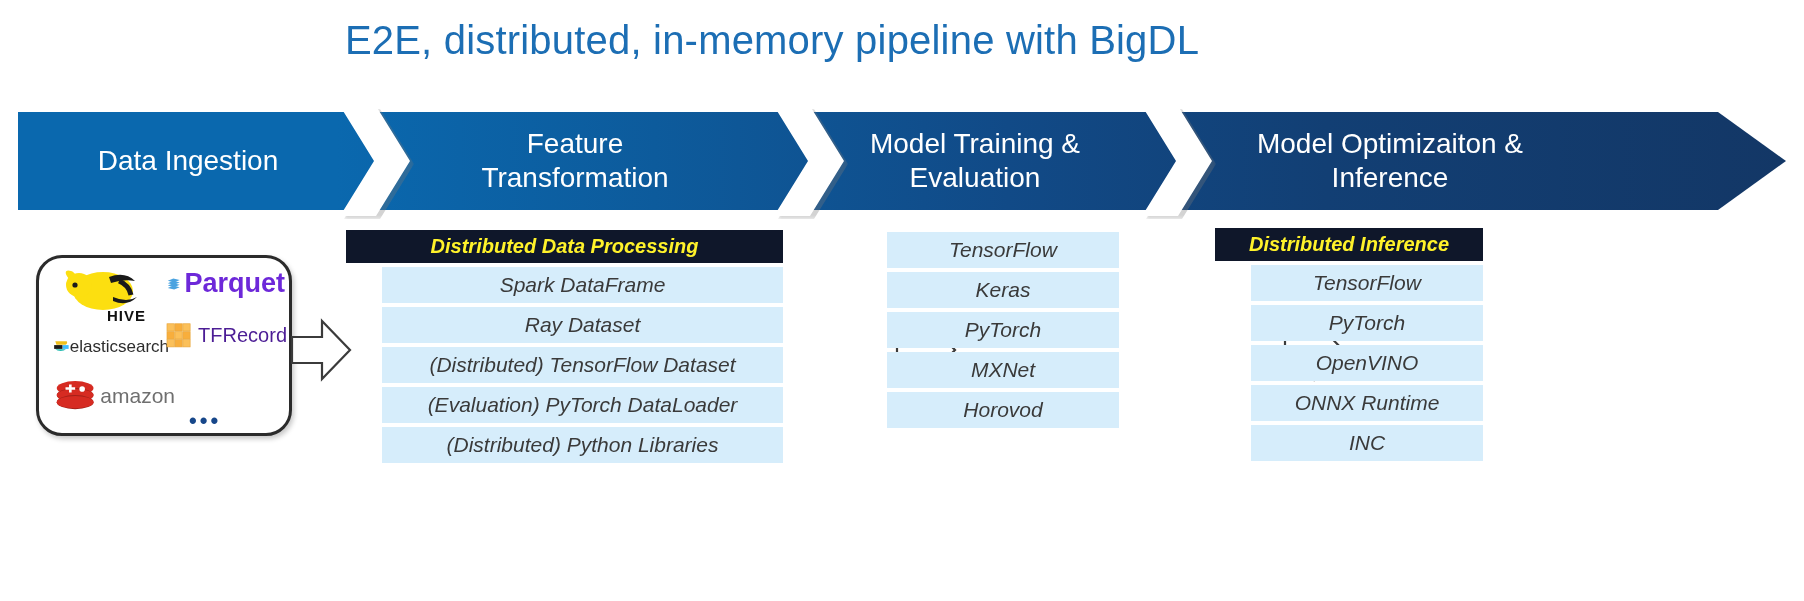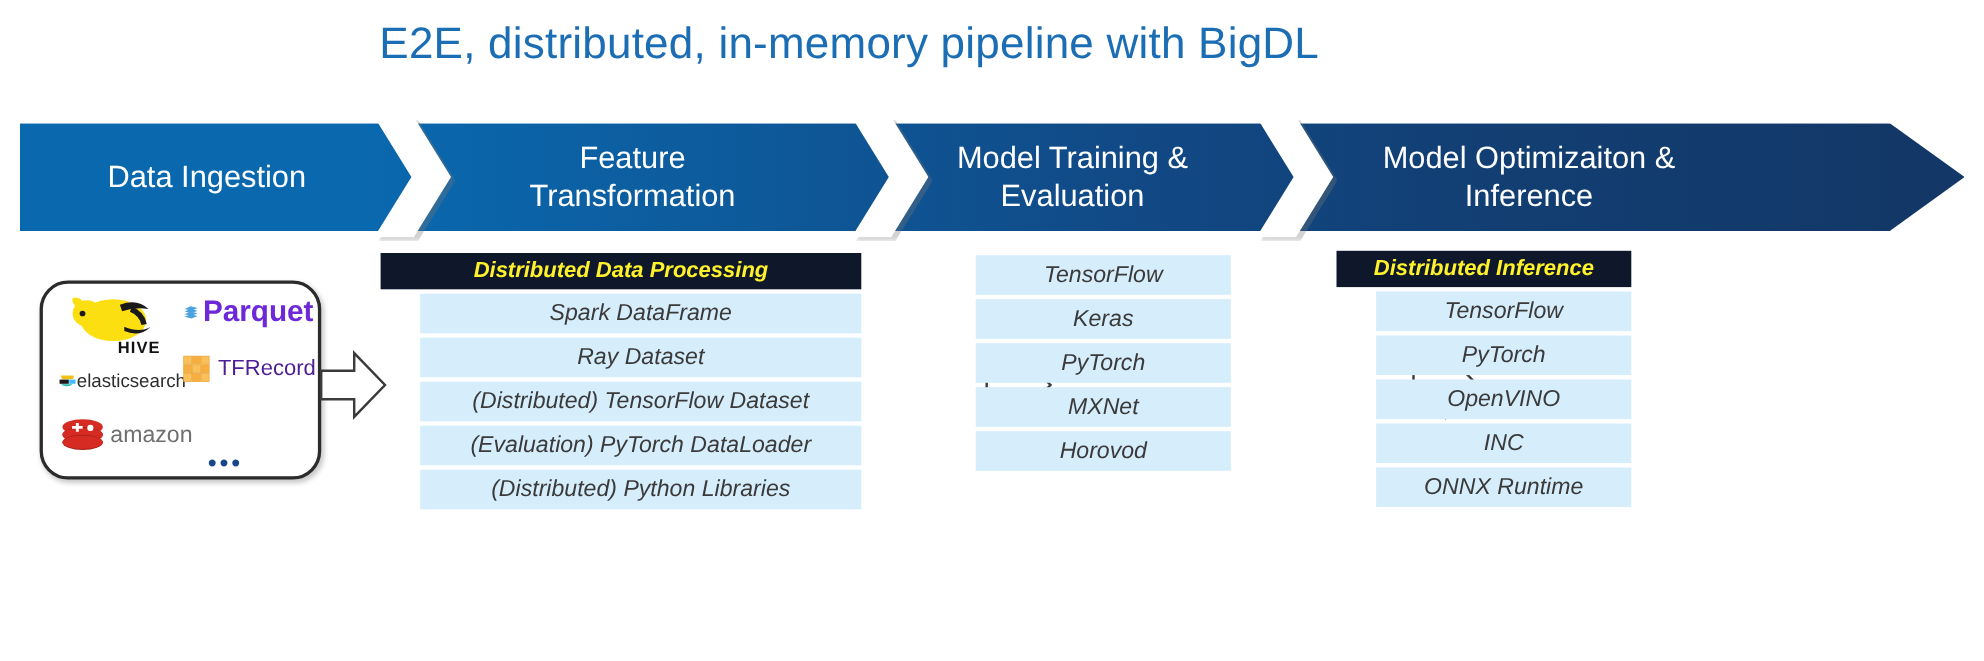--- a/index.html
+++ b/index.html
@@ -211,15 +211,15 @@
   <div class="tbl-row">PyTorch</div>
   <div class="tbl-row">MXNet</div>
   <div class="tbl-row">Horovod</div>
 </div>
 
 <div class="tbl" id="tbl3" style="left:1215px;top:228px;width:268px">
   <div class="tbl-head">Distributed Inference</div>
   <div class="tbl-row">TensorFlow</div>
   <div class="tbl-row">PyTorch</div>
   <div class="tbl-row">OpenVINO</div>
+  <div class="tbl-row">ONNX Runtime</div>
   <div class="tbl-row">INC</div>
-  <div class="tbl-row">ONNX Runtime</div>
 </div>
 
 </body></html>

